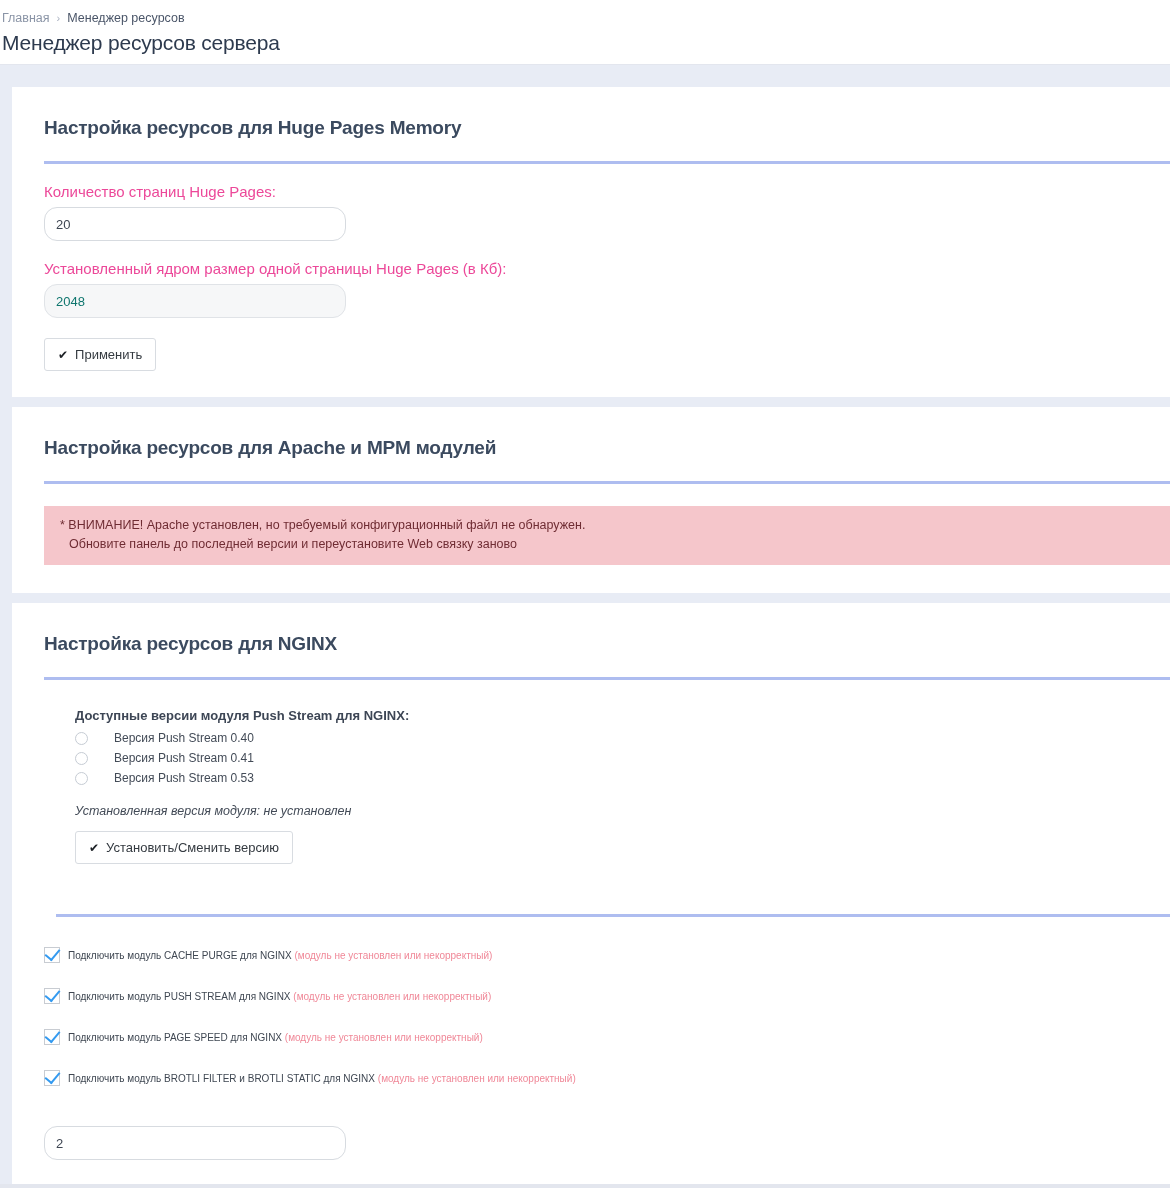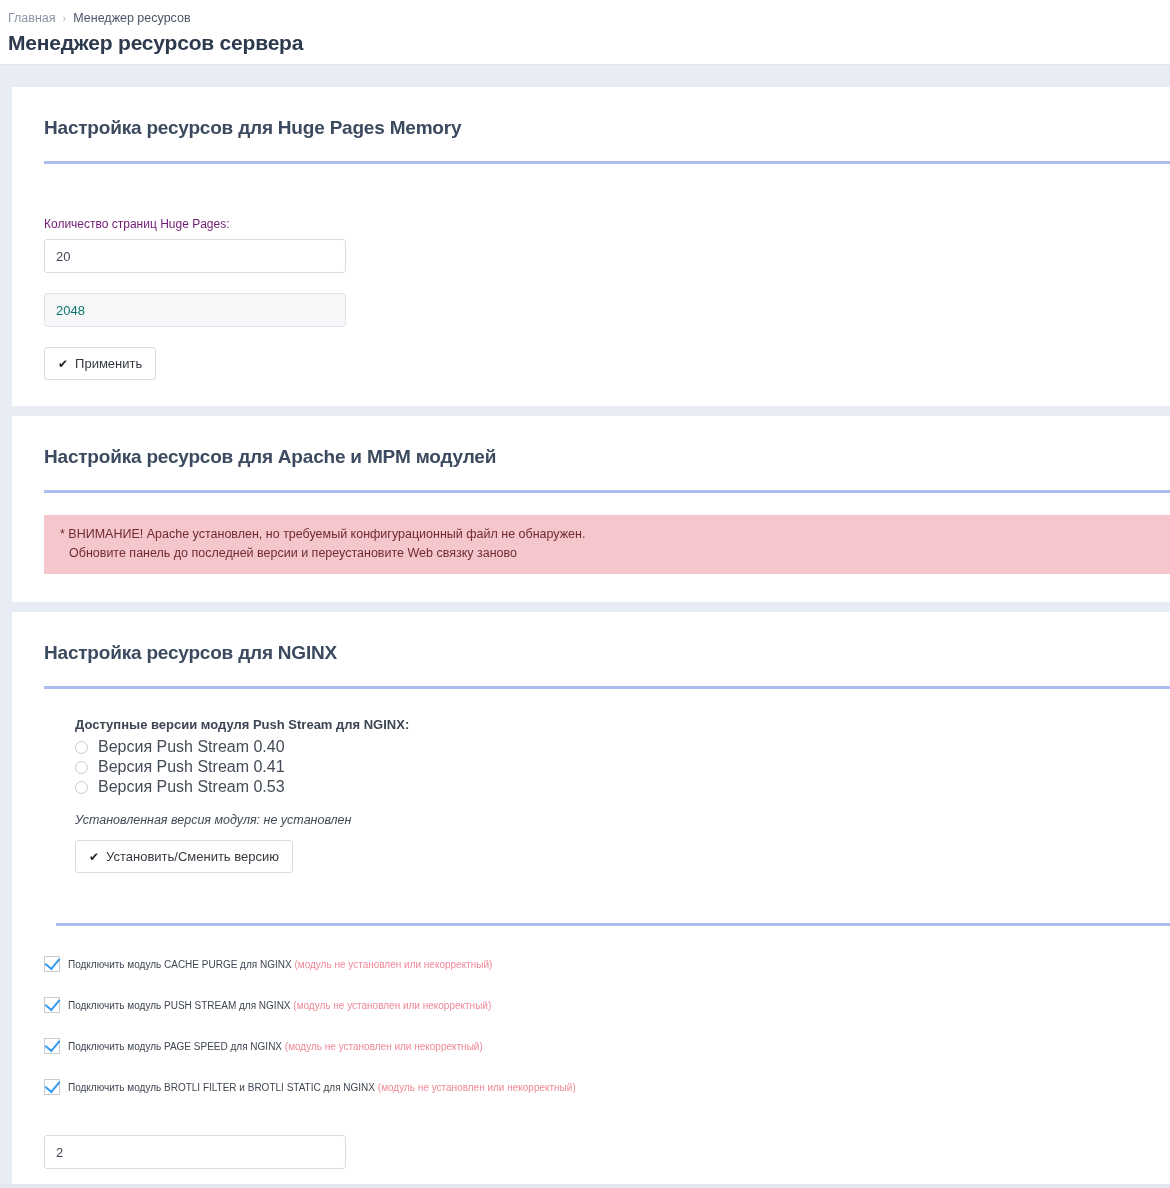--- a/index.html
+++ b/index.html
@@ -8,39 +8,39 @@
     width: 1170px; height: 1188px;
     background: #e8ecf5;
     font-family: "Liberation Sans", sans-serif;
     overflow: hidden;
   }
   .page { width: 1170px; height: 1188px; position: relative; background: #e8ecf5; }
 
   
   .pageheader {
     background: #ffffff;
-    padding: 10px 0 0 8px;
+    padding: 10px 0 0 2px;
     height: 65px;
     border-bottom: 1px solid #e3e6ee;
   }
   .breadcrumb {
     font-size: 12.5px;
     color: #8a94a6;
     line-height: 16px;
     display: flex;
     align-items: center;
     gap: 7px;
     margin-bottom: 4px;
   }
   .breadcrumb .crumb-home { color: #8a94a6; cursor: pointer; }
   .breadcrumb .crumb-sep { color: #a9b1c0; font-size: 11px; }
   .breadcrumb .crumb-current { color: #4a5568; }
   .page-title {
     font-size: 21px;
-    font-weight: bold;
+    font-weight: normal;
     color: #2d3a4e;
     letter-spacing: -0.2px;
     line-height: 26px;
   }
 
   
   .card {
     background: #ffffff;
     margin-left: 12px;
     padding: 22px 0 0 0;
@@ -61,31 +61,30 @@
   }
   .rule-inner {
     height: 3px;
     background: #aebdf0;
     margin: 0 0 0 44px;
   }
 
   .body-pad { padding: 20px 0 0 32px; }
 
   .field-label {
-    font-size: 12px;
-    color: #701a75;
+    font-size: 15px;
+    color: #ec4899;
     margin-bottom: 7px;
     line-height: 16px;
-    margin-top: 32px;
   }
   .text-input {
     width: 302px;
     height: 34px;
     border: 1px solid #d7dbe0;
-    border-radius: 3px;
+    border-radius: 13px;
     padding: 0 11px;
     font-size: 13px;
     color: #3e4652;
     font-family: "Liberation Sans", sans-serif;
     background: #ffffff;
     outline: none;
     display: block;
   }
   .text-input.disabled {
     background: #f6f7f8;
@@ -137,21 +136,21 @@
     margin-bottom: 0px;
   }
   .radio {
     width: 13px; height: 13px;
     border: 1px solid #c6ccd4;
     border-radius: 50%;
     background: #fff;
     flex: none;
     cursor: pointer;
   }
-  .radio-label { font-size: 16px; color: #434b57; }
+  .radio-label { font-size: 12px; color: #434b57; margin-left: 16px; }
   .installed-note {
     font-style: italic;
     font-size: 12.5px;
     color: #434b57;
     margin: 16px 0 13px 0;
   }
 
   
   .chk-row {
     display: flex;
@@ -209,20 +208,21 @@
     <div class="section-title">Настройка ресурсов для Huge Pages Memory</div>
     <div class="rule"></div>
 
     <div class="body-pad">
       <div class="field-block">
         <div class="field-label">Количество страниц Huge Pages:</div>
         <input class="text-input" type="text" value="20" style="">
       </div>
 
       <div class="field-block">
+        <div class="field-label">Установленный ядром размер одной страницы Huge Pages (в Кб):</div>
         <input class="text-input disabled" type="text" readonly="" value="2048" style="">
       </div>
 
       <button class="btn" style="margin-bottom:26px;">
         <span class="chk">✔</span>
         <span>Применить</span>
       </button>
     </div>
   </div>
 

